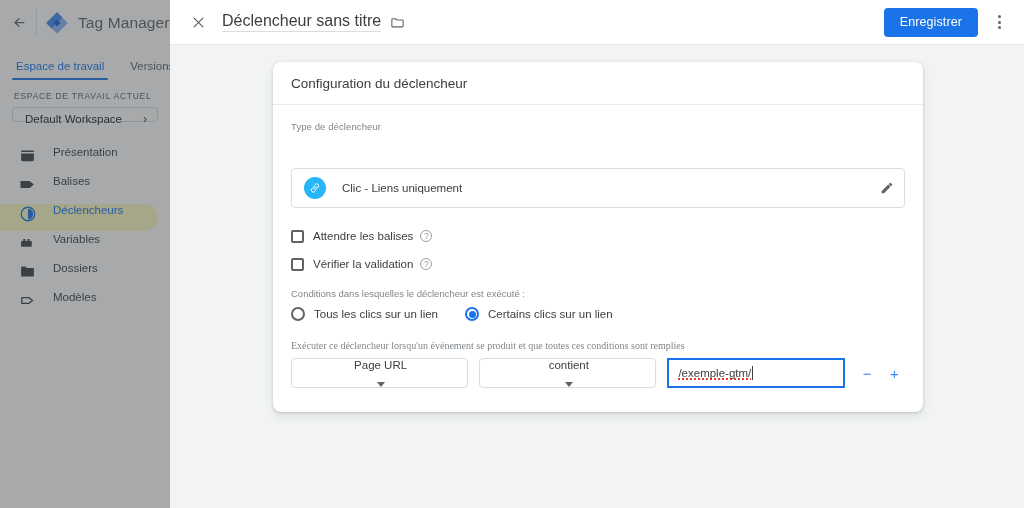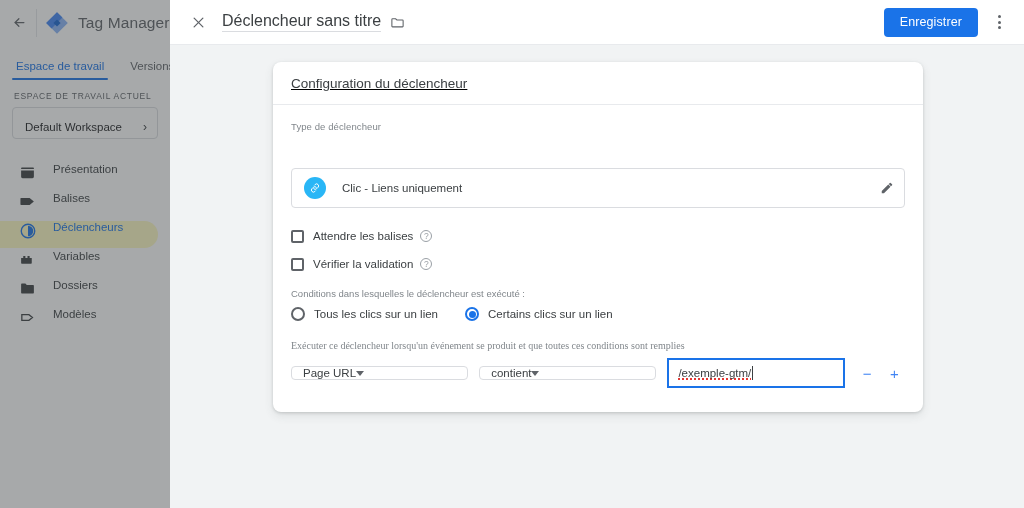--- a/index.html
+++ b/index.html
@@ -95,21 +95,21 @@
 
   .ws-label {
     font-size: 8.5px;
     letter-spacing: .75px;
     color: #5f6368;
     padding: 11px 0 6px 14px;
     text-transform: uppercase;
   }
   .ws-select {
     margin: 0 12px;
-    height: 32px;
+    height: 15px;
     border: 1px solid #dadce0;
     border-radius: 4px;
     display: flex;
     align-items: center;
     padding: 8px 10px 0 12px;
     box-sizing: border-box;
     justify-content: space-between;
   }
   .ws-select-name {
     font-size: 11.5px;
@@ -233,21 +233,20 @@
     border-radius: 8px;
     box-shadow: 0 1px 3px rgba(60,64,67,.20), 0 4px 10px rgba(60,64,67,.10);
   }
   .card-head {
     height: 43px;
     display: flex;
     align-items: center;
     padding-left: 18px;
     border-bottom: 1px solid #e8eaed;
     box-sizing: border-box;
-    text-decoration: underline;
   }
   .card-head-title {
     font-size: 13.5px;
     color: #3c4043;
   }
   .card-body { padding: 16px 18px 24px 18px; }
 
   .field-label {
     font-size: 9.5px;
     color: #80868b;
@@ -345,29 +344,30 @@
     color: #80868b;
     margin-top: 19px;
     margin-bottom: 7px;
     font-family: Liberation Serif, serif;
   }
   .cond-row {
     display: flex;
     align-items: center;
   }
   .select-box {
-    height: 14px;
+    height: 30px;
     border: 1px solid #dadce0;
     border-radius: 4px;
     box-sizing: border-box;
     display: flex;
     align-items: center;
     padding: 0 9px 0 11px;
-    justify-content: flex-start;
+    justify-content: space-between;
     background: #fff;
+    flex-direction: column;
   }
   .select-box.first { width: 183px; margin-right: 11px; }
   .select-box.second { width: 183px; margin-right: 11px; }
   .select-val { font-size: 11.5px; color: #3c4043; }
   .caret {
     width: 0; height: 0;
     border-left: 4px solid transparent;
     border-right: 4px solid transparent;
     border-top: 5px solid #5f6368;
   }

